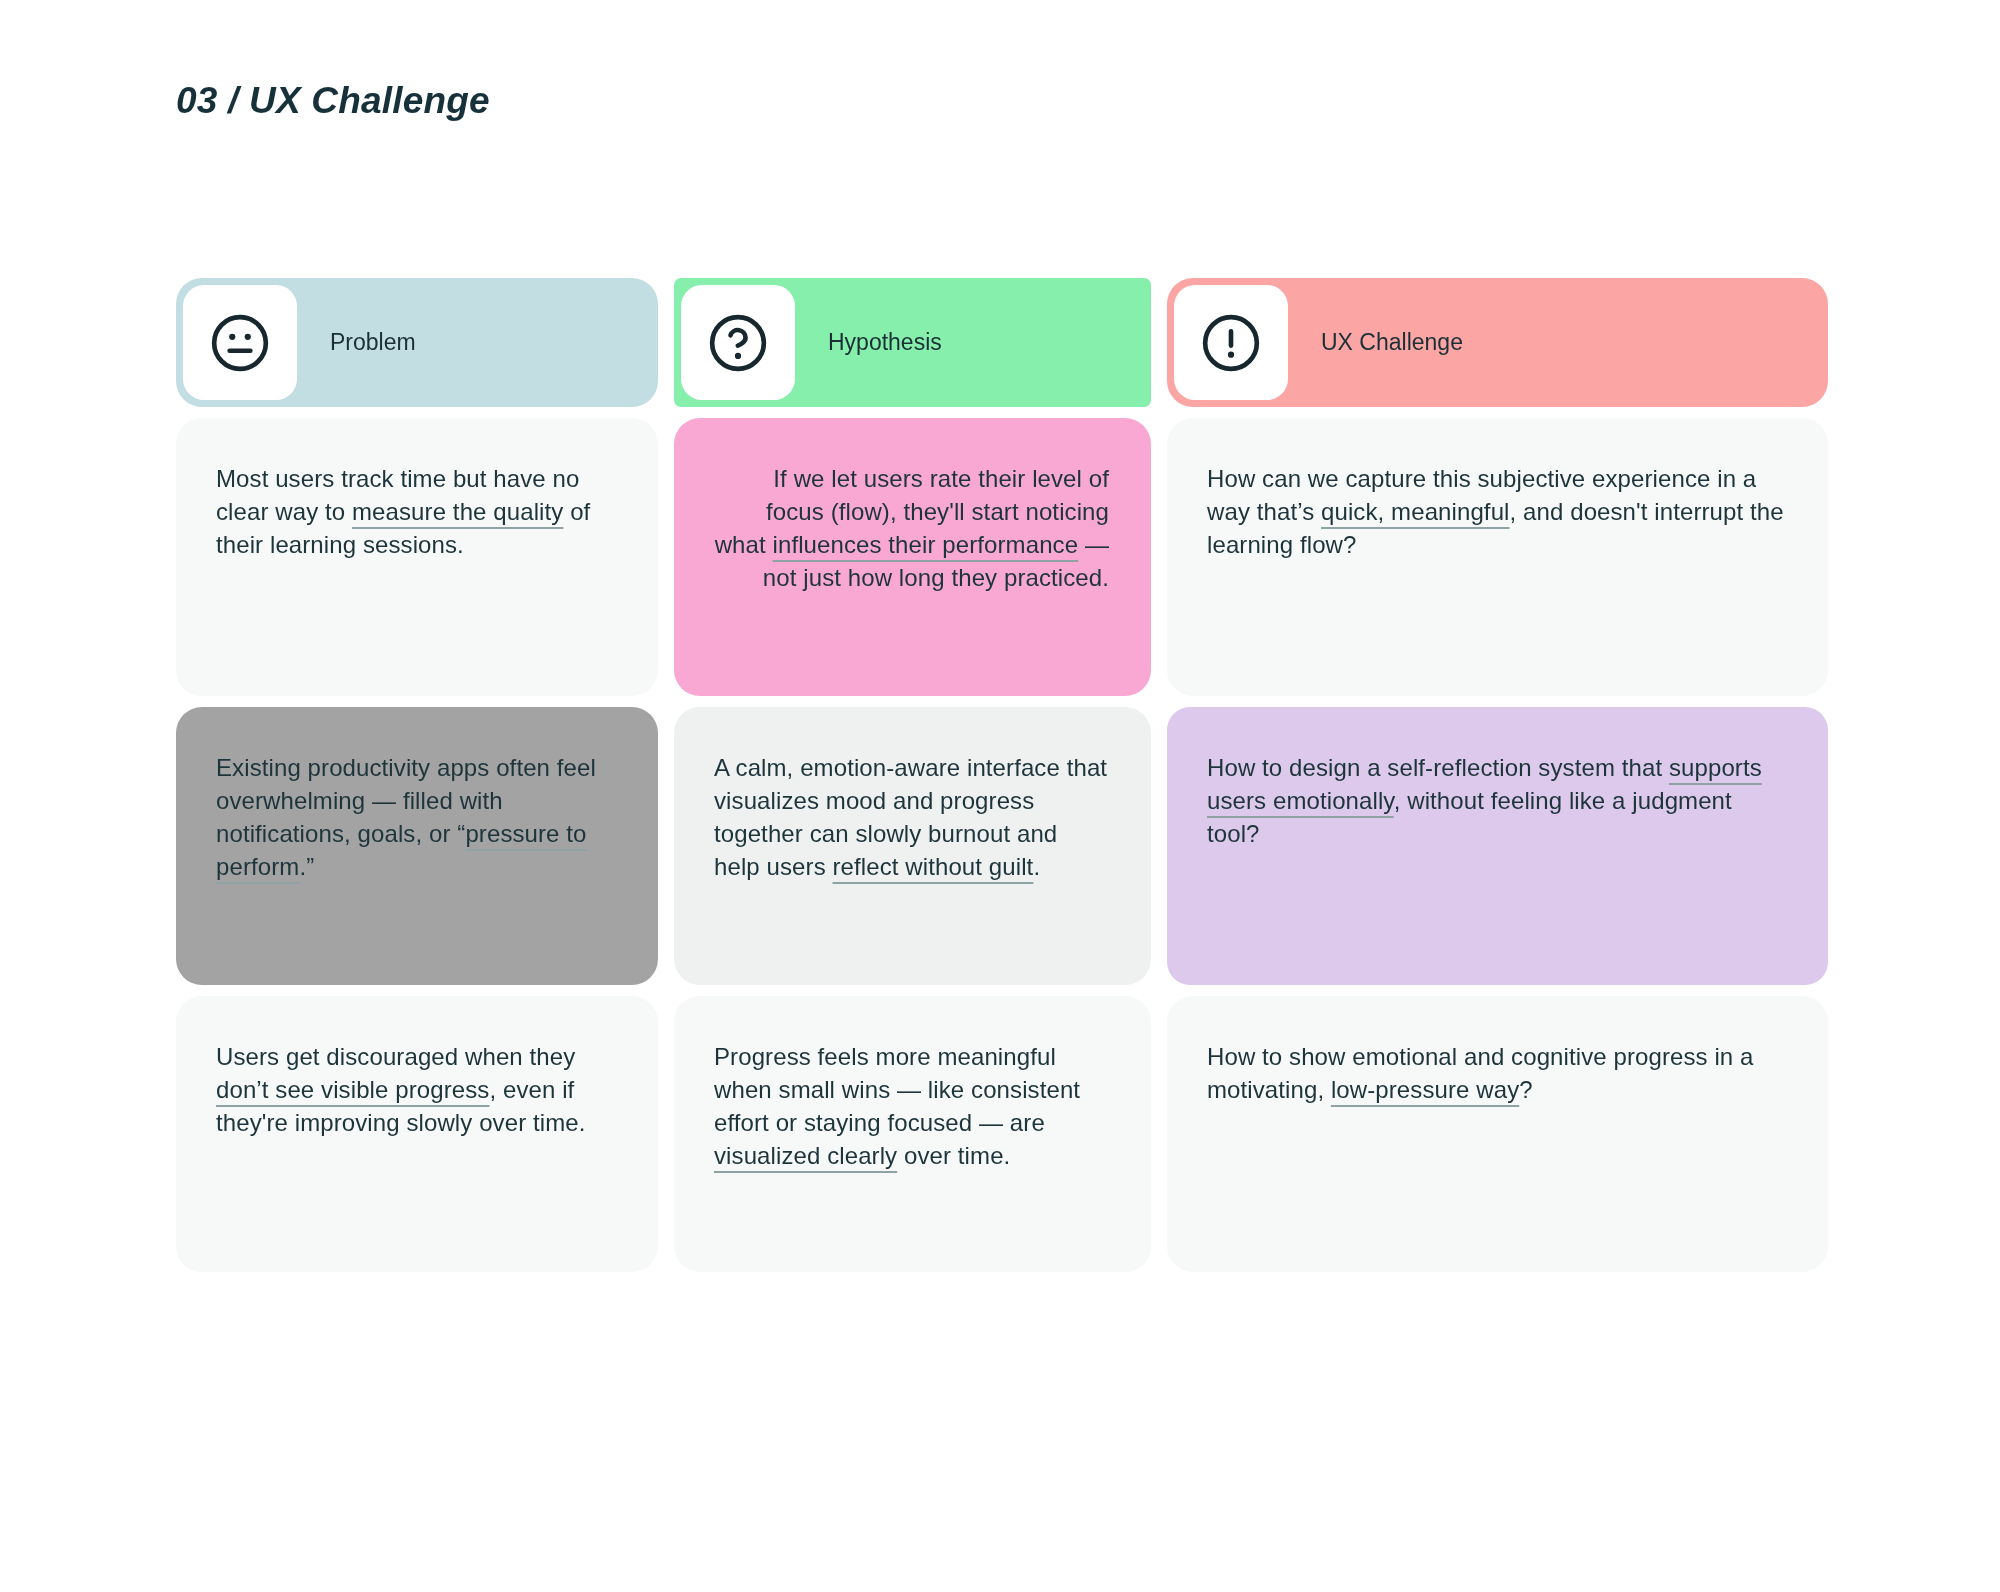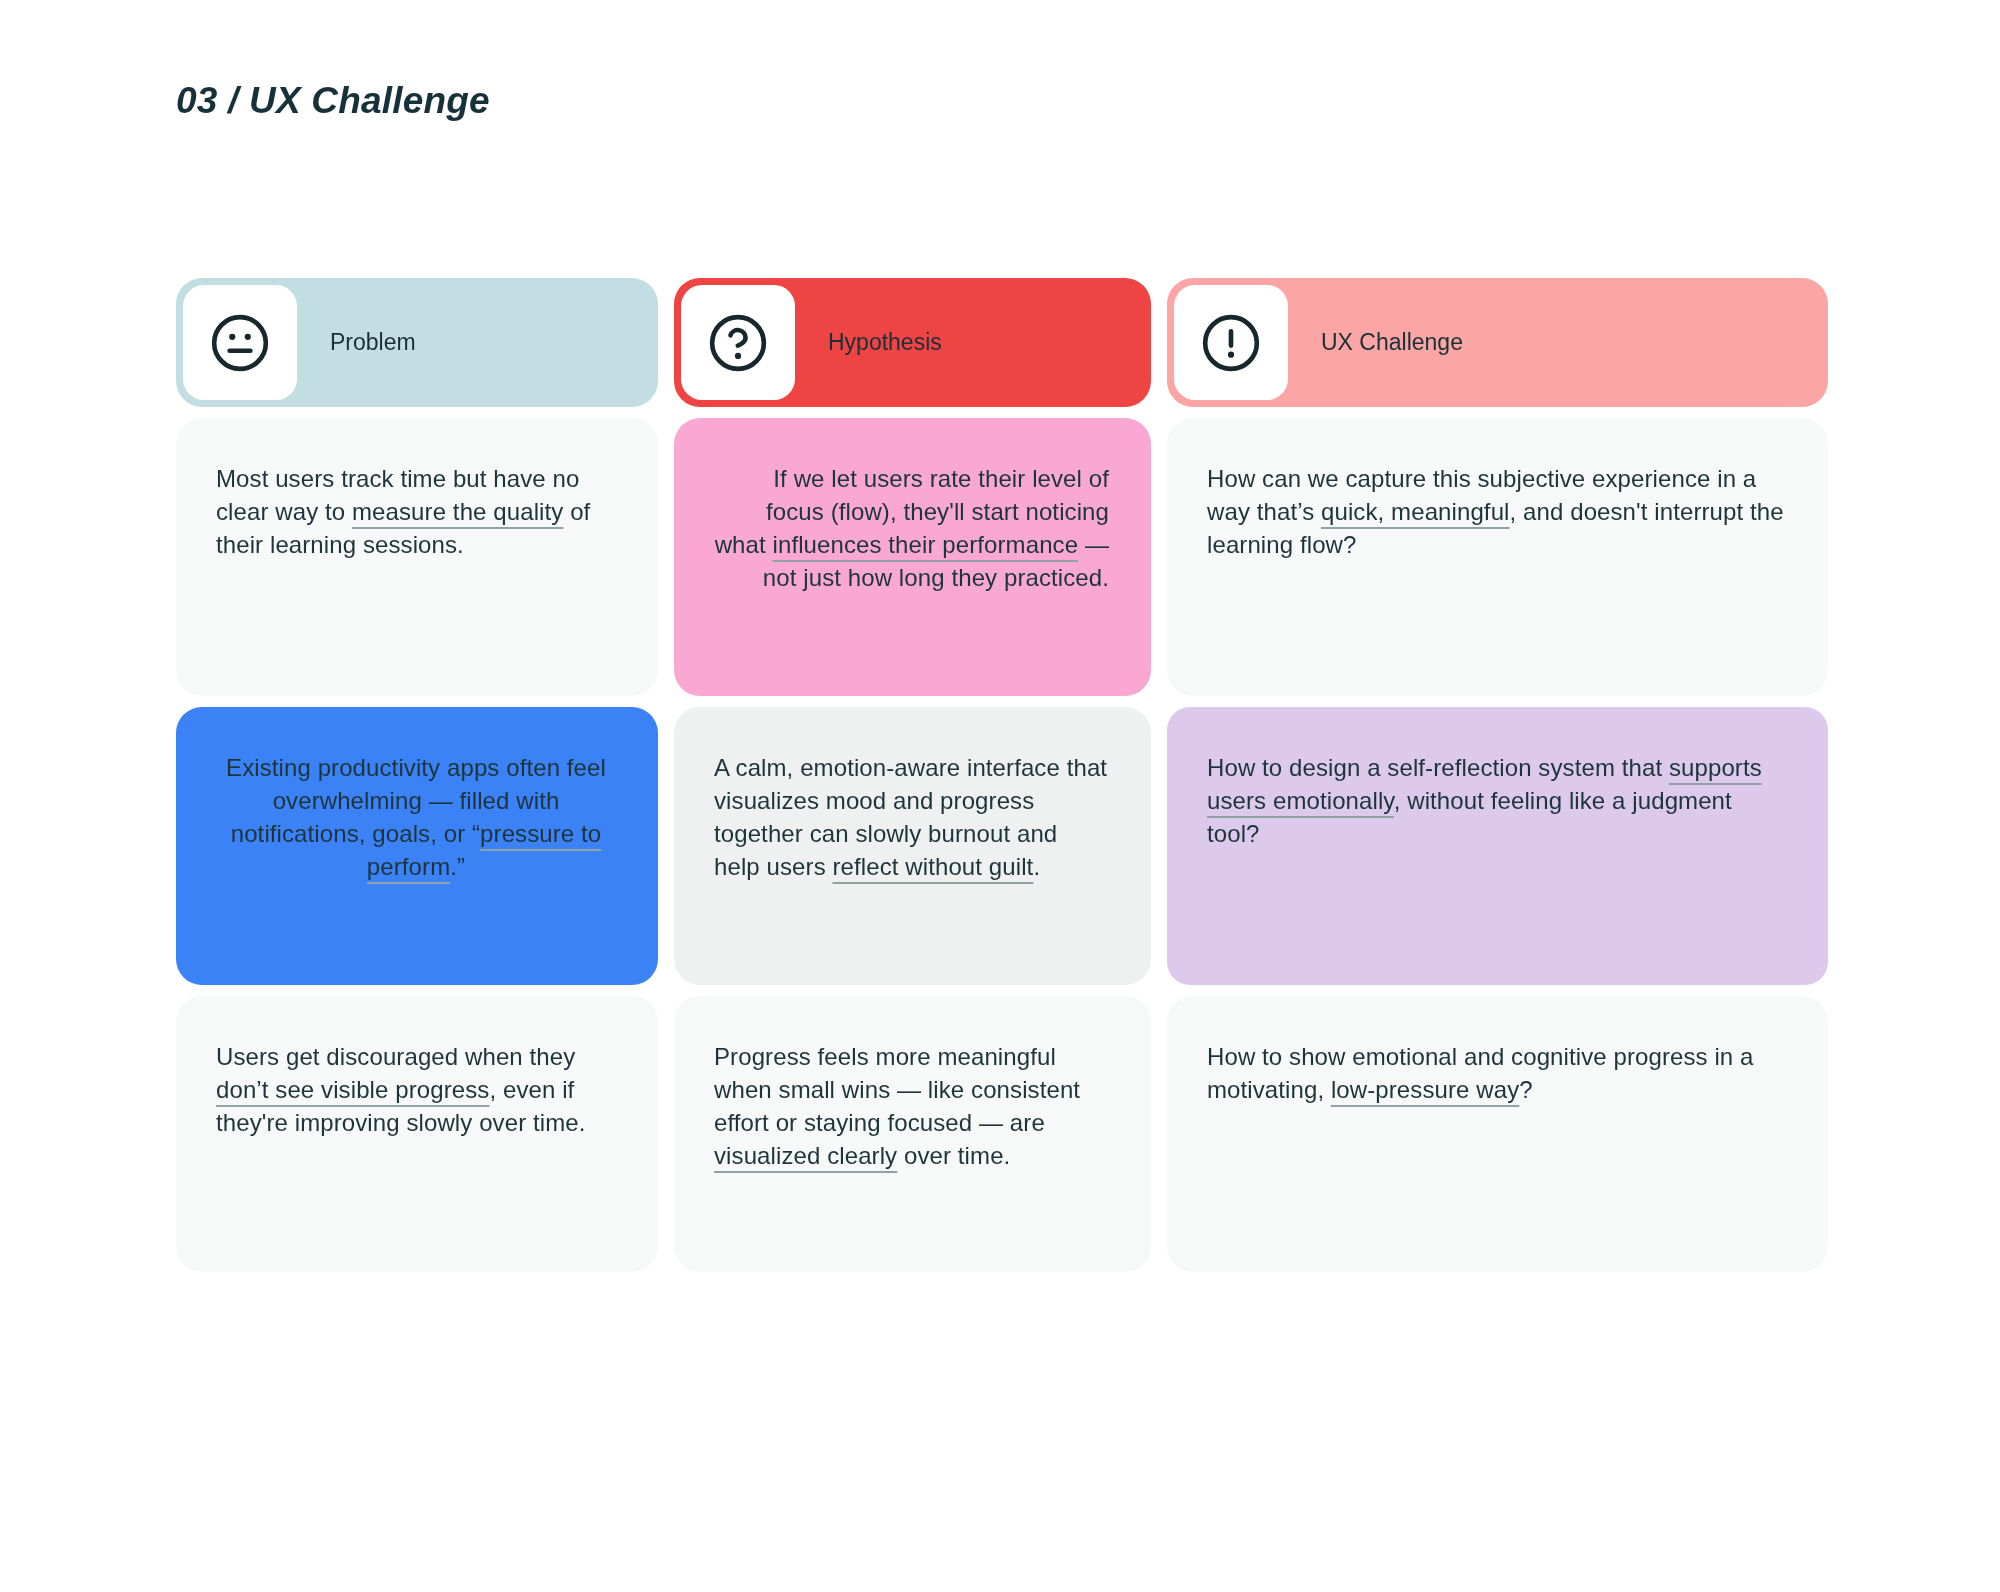--- a/index.html
+++ b/index.html
@@ -70,21 +70,21 @@
         <svg viewBox="0 0 24 24">
           <circle cx="12" cy="12" r="10"></circle>
           <line x1="8" y1="15" x2="16" y2="15"></line>
           <line x1="9" y1="9.6" x2="9.01" y2="9.6" stroke-width="2.4"></line>
           <line x1="15" y1="9.6" x2="15.01" y2="9.6" stroke-width="2.4"></line>
         </svg>
       </div>
       <div class="hdr-label">Problem</div>
     </div>
 
-    <div class="hdr" style="background: #ef4444;">
+    <div class="hdr" style="background: #86efac; border-radius: 7px;">
       <div class="tile">
         <svg viewBox="0 0 24 24">
           <circle cx="12" cy="12" r="10"></circle>
           <path d="M9.09 9a3 3 0 0 1 5.83 1c0 2-3 3-3 3"></path>
           <line x1="12" y1="17" x2="12.01" y2="17" stroke-width="2.4"></line>
         </svg>
       </div>
       <div class="hdr-label">Hypothesis</div>
     </div>
 
@@ -102,21 +102,21 @@
     <div class="card" style="background: rgb(246, 249, 248);">
       <p><span>Most users track time but have no clear way to </span><span class="u">measure the quality</span><span> of their learning sessions.</span></p>
     </div>
     <div class="card" style="background: #f9a8d4; text-align: right;">
       <p><span>If we let users rate their level of focus (flow), they'll start noticing what </span><span class="u">influences their performance</span><span> — not just how long they practiced.</span></p>
     </div>
     <div class="card" style="background: rgb(246, 249, 248);">
       <p><span>How can we capture this subjective experience in a way that’s </span><span class="u">quick, meaningful</span><span>, and doesn't interrupt the learning flow?</span></p>
     </div>
 
-    <div class="card" style="background: #3b82f6; text-align: center;">
+    <div class="card" style="background: #a3a3a3;">
       <p><span>Existing productivity apps often feel overwhelming — filled with notifications, goals, or “</span><span class="u">pressure to perform</span><span>.”</span></p>
     </div>
     <div class="card" style="background: rgb(239, 241, 241);">
       <p><span>A calm, emotion-aware interface that visualizes mood and progress together can slowly burnout and help users </span><span class="u">reflect without guilt</span><span>.</span></p>
     </div>
     <div class="card" style="background: rgb(220, 201, 236); border-radius: 23px;">
       <p><span>How to design a self-reflection system that </span><span class="u">supports users emotionally</span><span>, without feeling like a judgment tool?</span></p>
     </div>
 
     <div class="card" style="background: rgb(246, 249, 248);">

